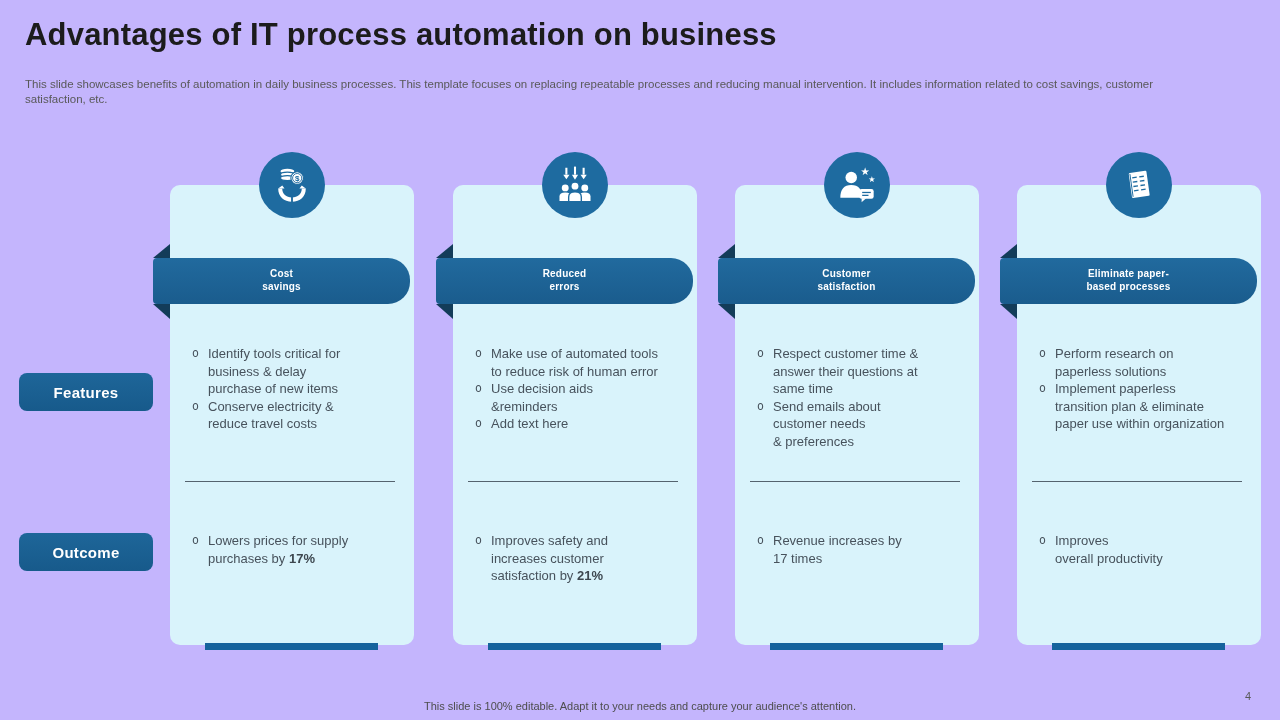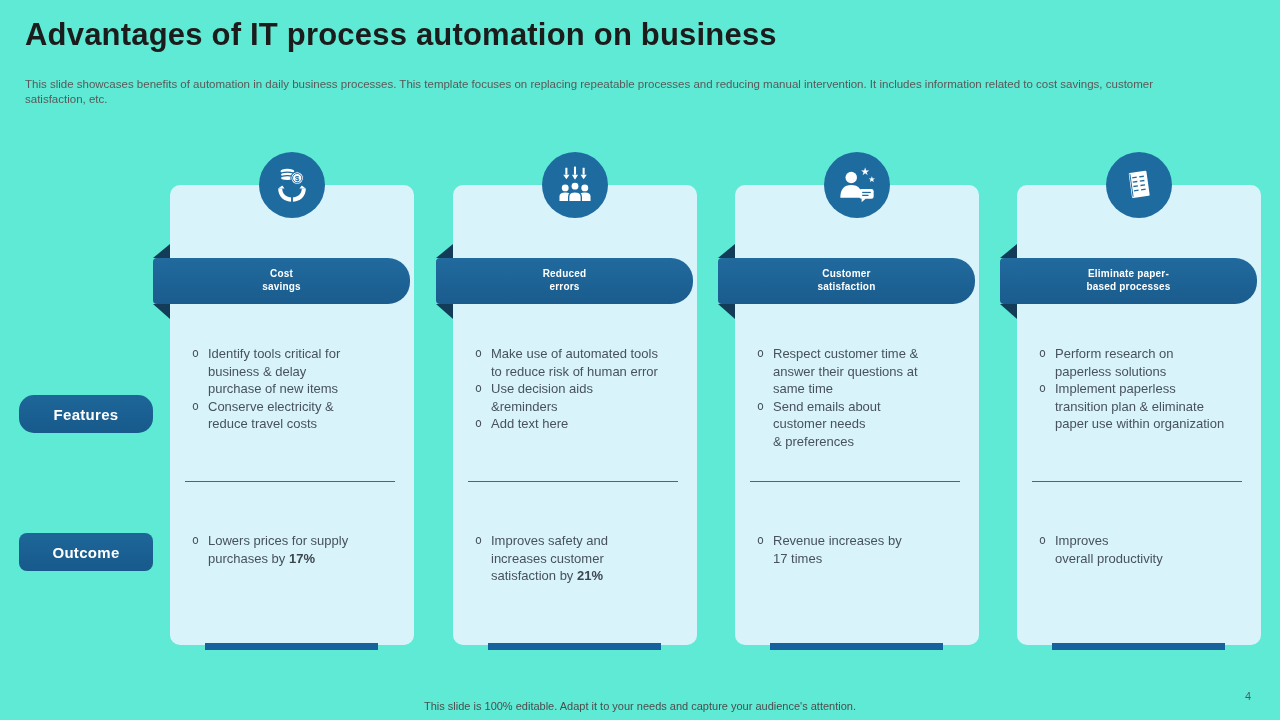--- a/index.html
+++ b/index.html
@@ -1,17 +1,17 @@
 <!DOCTYPE html>
 <html><head>
 <meta charset="utf-8">
 <style>
   html,body{margin:0;padding:0;background:#e8e8e8;}
   .slide{
-    position:relative;width:1280px;height:720px;background:#5eead4;
+    position:relative;width:1280px;height:720px;background:#c4b5fd;
     font-family:"Liberation Sans",sans-serif;overflow:hidden;margin:0 auto;
   }
   .title{
     position:absolute;left:25px;top:18px;width:1000px;
     font-size:31px;font-weight:bold;color:#1c1c1c;letter-spacing:.2px;line-height:1.1;
   }
   .subtitle{
     position:absolute;left:25px;top:69px;width:1185px;
     font-size:11.5px;color:#595959;line-height:1.3;margin-top:8px;
   }
@@ -49,21 +49,21 @@
   .btxt{white-space:pre-line;}
   .btxt b{font-weight:bold;color:#3d474f;}
   .divider{position:absolute;left:15px;top:296px;width:210px;border-top:1px solid #55636e;}
   .bottom-bar{position:absolute;left:35px;top:458px;width:173px;height:7px;background:#15629c;}
   .row-label{
     position:absolute;left:19px;width:134px;height:38px;border-radius:8px;
     background:linear-gradient(180deg,#1e6699,#175a8b);
     display:flex;align-items:center;justify-content:center;
     color:#ffffff;font-size:15px;font-weight:bold;letter-spacing:.3px;
   }
-  .row-label.features{top:395px;border-radius:15px;}
+  .row-label.features{top:373px;}
   .row-label.outcome{top:533px;}
   .footer{
     position:absolute;left:0;right:0;top:700px;text-align:center;
     font-size:11px;color:#4d4d4d;
   }
   .page-number{position:absolute;right:29px;top:690px;font-size:11px;color:#595959;}
 </style>
 </head>
 <body>
 

